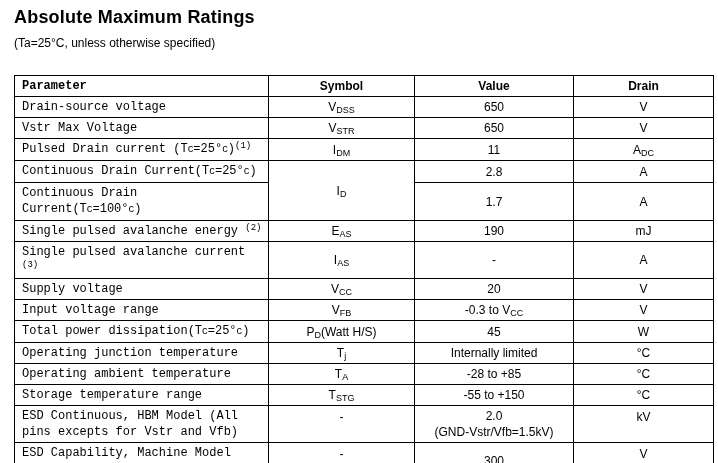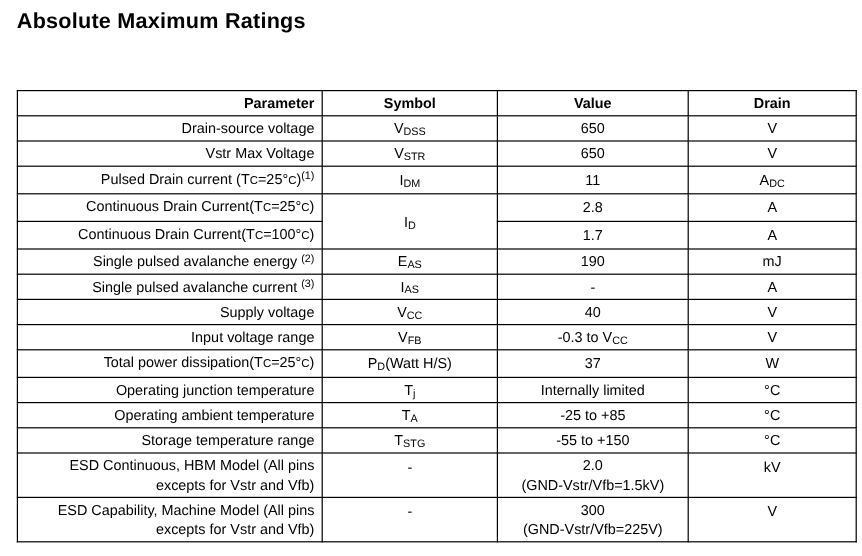--- a/index.html
+++ b/index.html
@@ -39,31 +39,32 @@
     border: 1px solid #000;
     font-size: 12px;
     line-height: 16px;
     height: 20px;
     padding: 2px 6px;
     text-align: center;
     vertical-align: middle;
     overflow: hidden;
   }
   .ratings th { font-weight: bold; text-align: center; }
-  .ratings .c-left { text-align: right; padding-left: 7px; }
+  .ratings .c-left { text-align: left; padding-left: 7px; font-family: Liberation Mono, monospace; }
   .ratings .v-top { vertical-align: top; padding-top: 3px; }
   .ratings sub { font-size: 9px; vertical-align: -1.5px; line-height: 0; }
   .ratings sup { font-size: 9px; vertical-align: 4px; line-height: 0; }
   .ratings .small { font-size: 9.5px; }
 </style>
 </head>
 <body>
 
 <div class="page">
   <h1 class="title">Absolute Maximum Ratings</h1>
+  <p class="subtitle">(Ta=25°C, unless otherwise specified)</p>
 
   <table class="ratings">
     <colgroup>
       <col style="width:254px">
       <col style="width:146px">
       <col style="width:159px">
       <col style="width:140px">
     </colgroup>
     <thead>
       <tr>
@@ -111,45 +112,45 @@
         </tr>
         <tr>
           <td class="c-left"><span>Single pulsed avalanche current </span><sup>(3)</sup></td>
           <td><span>I</span><sub>AS</sub></td>
           <td><span>-</span></td>
           <td><span>A</span></td>
         </tr>
         <tr>
           <td class="c-left"><span>Supply voltage</span></td>
           <td><span>V</span><sub>CC</sub></td>
-          <td><span>40</span></td>
+          <td><span>20</span></td>
           <td><span>V</span></td>
         </tr>
         <tr>
           <td class="c-left"><span>Input voltage range</span></td>
           <td><span>V</span><sub>FB</sub></td>
           <td><span>-0.3 to V</span><sub>CC</sub></td>
           <td><span>V</span></td>
         </tr>
         <tr>
           <td class="c-left"><span>Total power dissipation(T</span><span class="small">C</span><span>=25°</span><span class="small">C</span><span>)</span></td>
           <td><span>P</span><sub>D</sub><span>(Watt H/S)</span></td>
-          <td><span>37</span></td>
+          <td><span>45</span></td>
           <td><span>W</span></td>
         </tr>
         <tr>
           <td class="c-left"><span>Operating junction temperature</span></td>
           <td><span>T</span><sub>j</sub></td>
           <td><span>Internally limited</span></td>
           <td><span>°C</span></td>
         </tr>
         <tr>
           <td class="c-left"><span>Operating ambient temperature</span></td>
           <td><span>T</span><sub>A</sub></td>
-          <td><span>-25 to +85</span></td>
+          <td><span>-28 to +85</span></td>
           <td><span>°C</span></td>
         </tr>
         <tr>
           <td class="c-left"><span>Storage temperature range</span></td>
           <td><span>T</span><sub>STG</sub></td>
           <td><span>-55 to +150</span></td>
           <td><span>°C</span></td>
         </tr>
         <tr>
           <td class="c-left"><span>ESD Continuous, HBM Model (All pins excepts for Vstr and Vfb)</span></td>

